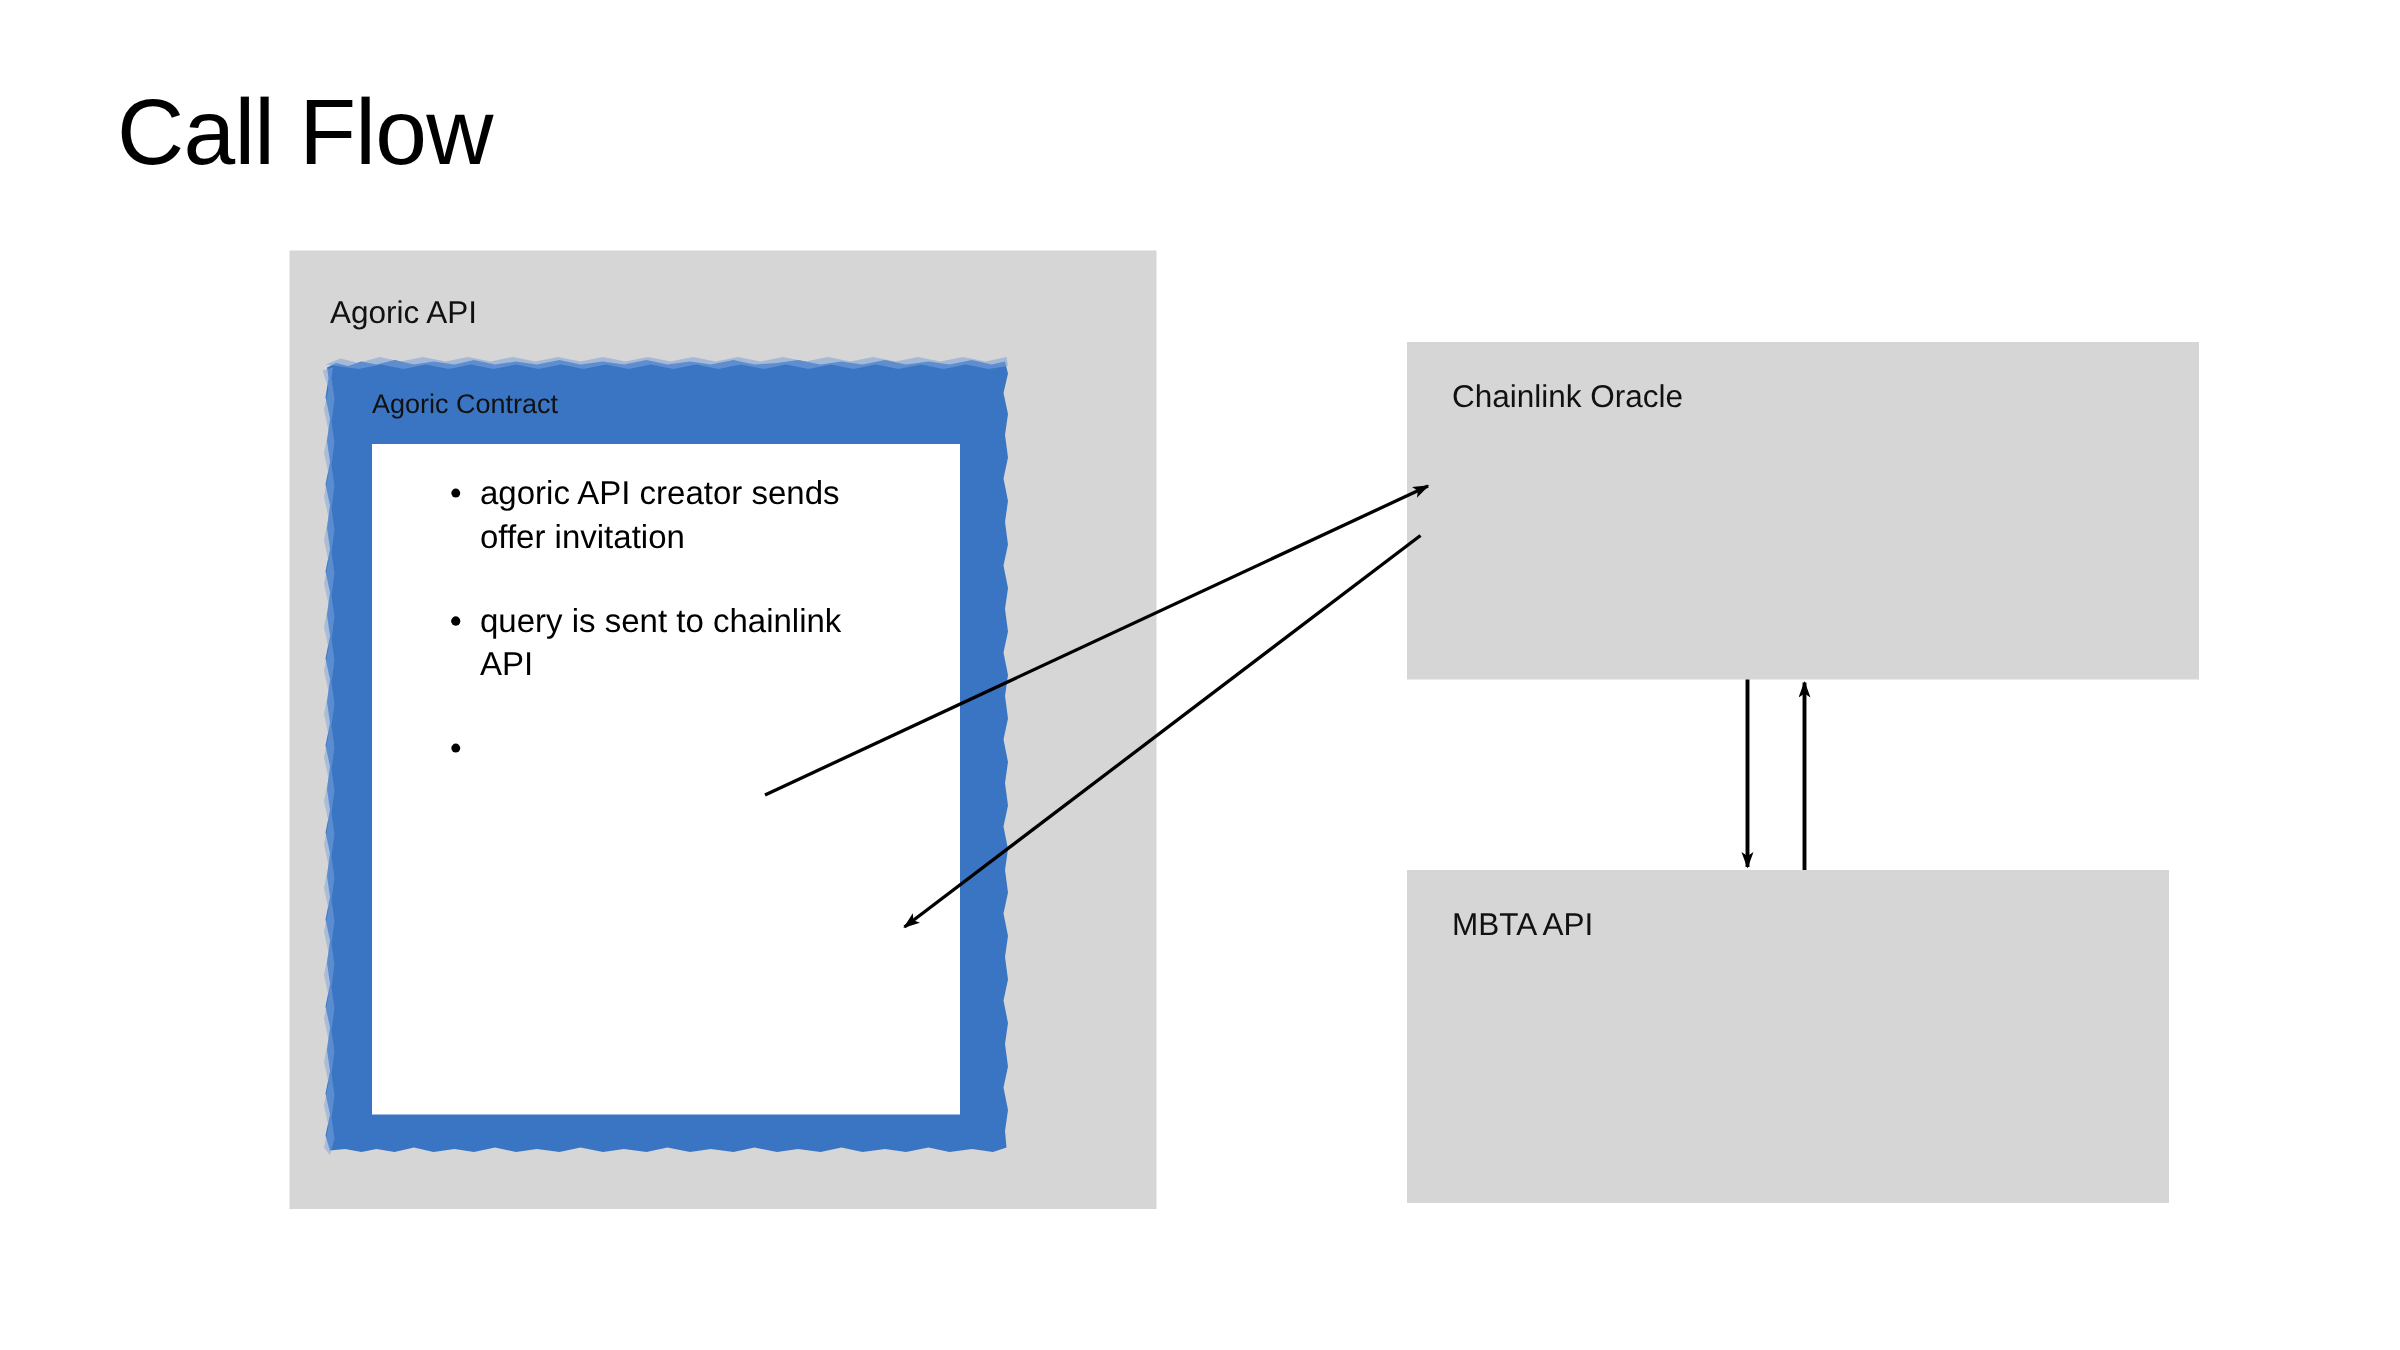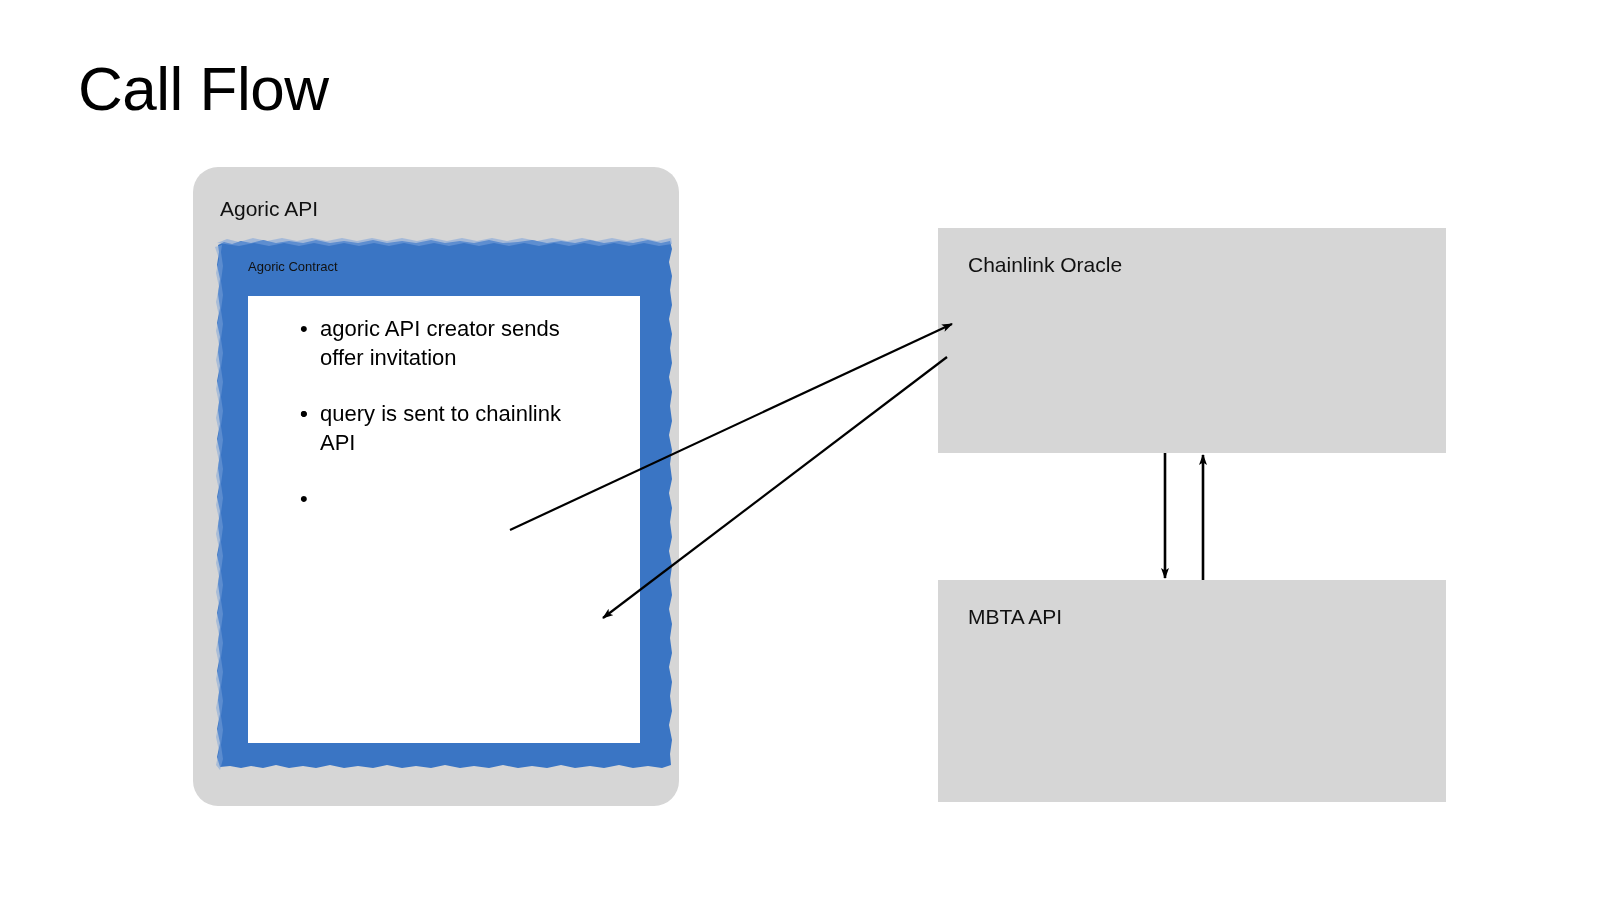--- a/index.html
+++ b/index.html
@@ -35,38 +35,38 @@
     font-size:21px;
     font-weight:400;
     color:#111;
     white-space:nowrap;
     line-height:1.2;
   }
 
   
   #agoric-api{
     left:193px; top:167px;
-    width:486px; height:639px;border-radius:25px;
+    width:578px; height:639px;
   }
   #agoric-api-label{ left:27px; top:29px; }
 
   
   #agoric-contract{
     position:absolute;
     left:22px; top:70px;
     width:459px; height:534px;
   }
   #agoric-contract .sketch-fill{
     position:absolute;
     left:0;top:0;width:100%;height:100%;
   }
   #agoric-contract .sketch-fill svg{display:block;width:100%;height:100%;}
   #agoric-contract-label{
     left:33px; top:22px;
-    font-size:13px;
+    font-size:18px;
     color:#111;
     z-index:3;
   }
 
   
   #contract-body{
     position:absolute;
     left:33px; top:59px;
     width:392px; height:447px;
     background:#ffffff;
@@ -91,21 +91,21 @@
   .bullet-item .dot{
     position:absolute;
     left:0; top:0;
     font-size:22px;
     line-height:29px;
   }
 
   
   #chainlink-oracle{
     left:938px; top:228px;
-    width:508px; height:225px;
+    width:508px; height:225px;padding-left:20px;
   }
   #chainlink-label{ left:30px; top:24px; }
 
   #mbta-api{
     left:938px; top:580px;
     width:508px; height:222px;text-align:right;
   }
   #mbta-label{ left:30px; top:24px; }
 
   

